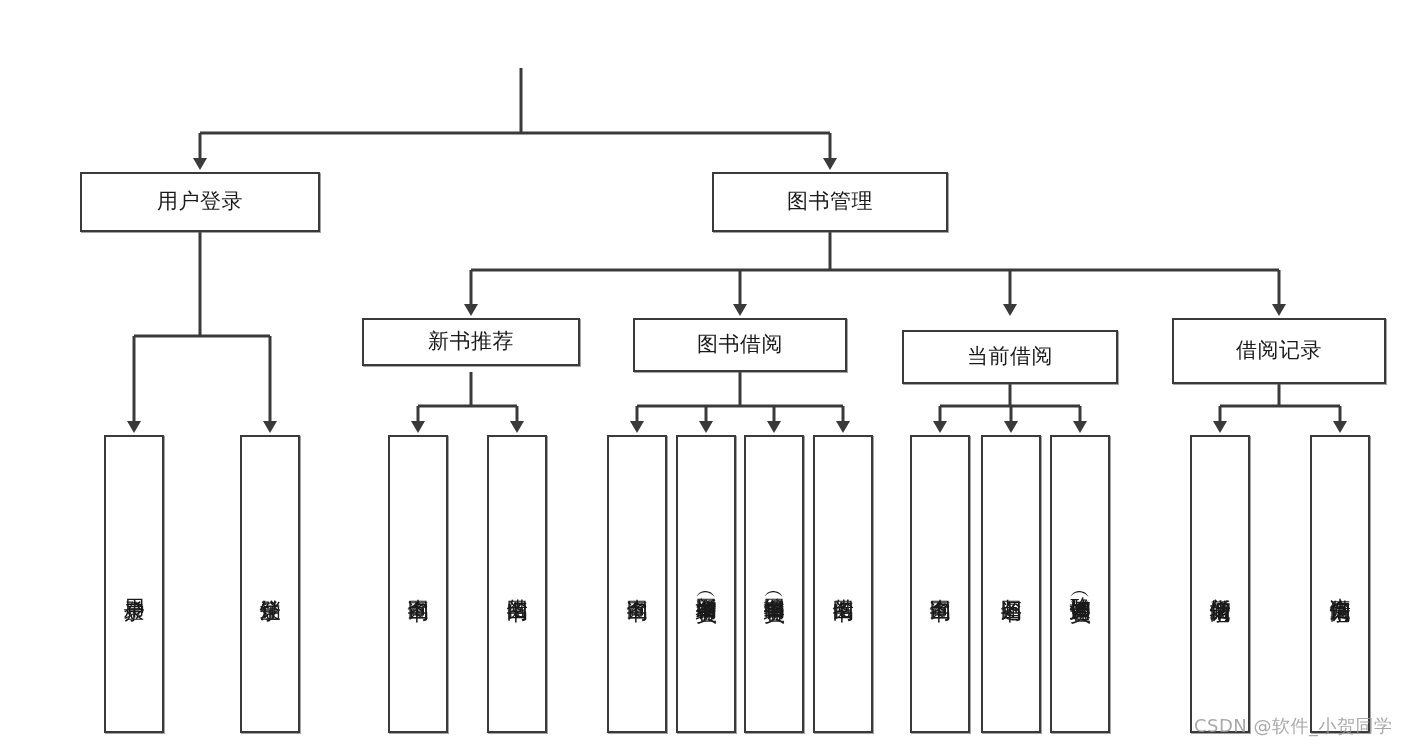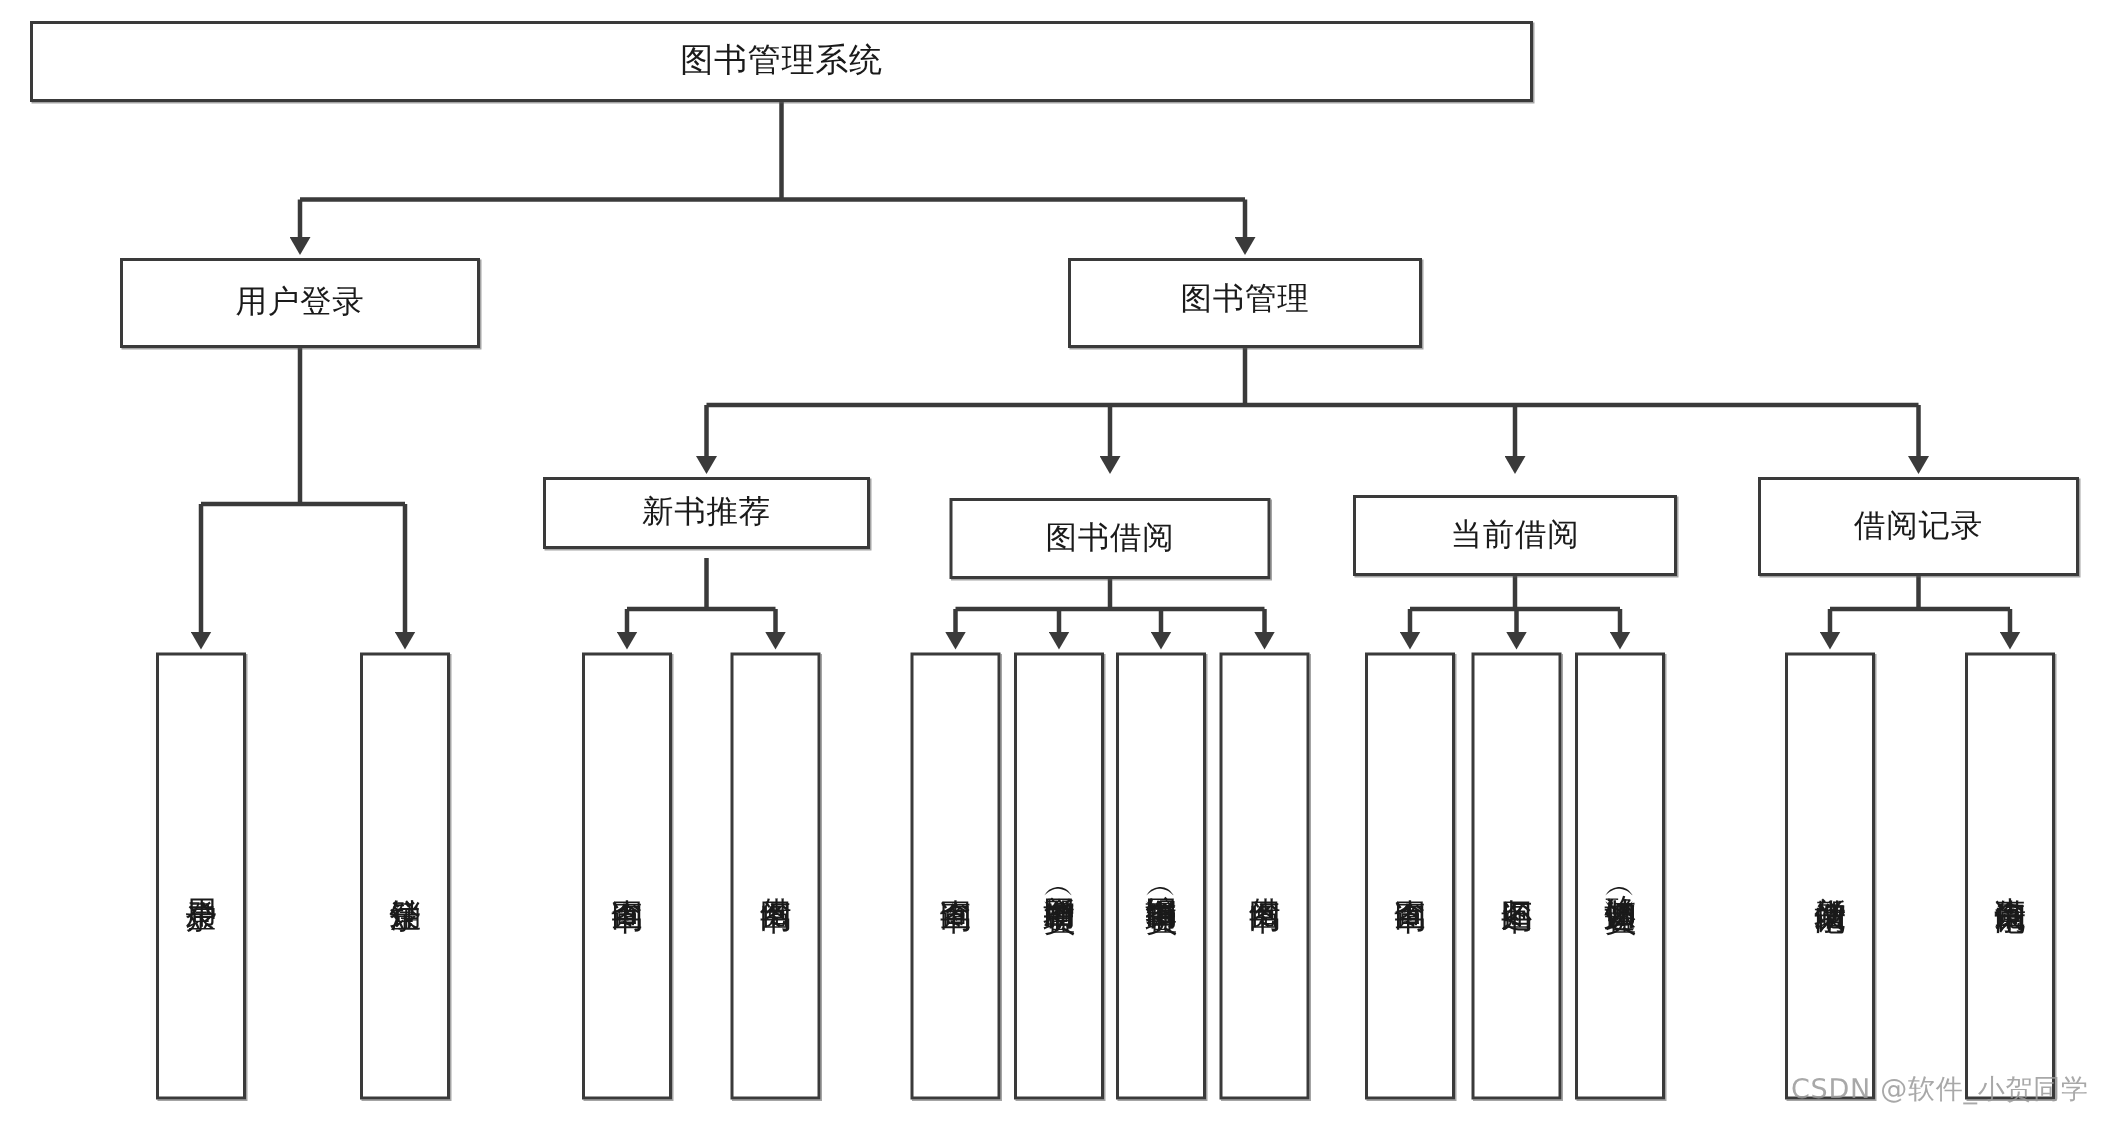--- a/index.html
+++ b/index.html
@@ -113,37 +113,34 @@
         <line x1="940" y1="406" x2="940" y2="422" marker-end="url(#arrow-head)"></line>
         <line x1="1011" y1="406" x2="1011" y2="422" marker-end="url(#arrow-head)"></line>
         <line x1="1080" y1="406" x2="1080" y2="422" marker-end="url(#arrow-head)"></line>
         <line x1="1279" y1="372" x2="1279" y2="406"></line>
         <line x1="1220" y1="406" x2="1340" y2="406"></line>
         <line x1="1220" y1="406" x2="1220" y2="422" marker-end="url(#arrow-head)"></line>
         <line x1="1340" y1="406" x2="1340" y2="422" marker-end="url(#arrow-head)"></line>
       </g>
   </svg>
 
-  <div class="node root horizontal" id="node-root" style="left: 20px; top: 14px; width: 1002px; height: 54px;">
-    <span class="node-label">图书管理系统</span>
-  </div>
 
   <div id="level2-container">
       <div class="node horizontal" style="left: 80px; top: 172px; width: 240px; height: 60px;">
         <span class="node-label">用户登录</span>
       </div>
-      <div class="node horizontal" style="left: 712px; top: 172px; width: 236px; height: 60px; font-family: Liberation Mono, monospace;">
+      <div class="node horizontal" style="left: 712px; top: 172px; width: 236px; height: 60px;">
         <span class="node-label">图书管理</span>
       </div>
     </div>
   <div id="level3-container">
       <div class="node horizontal" style="left: 362px; top: 318px; width: 218px; height: 48px;">
         <span class="node-label">新书推荐</span>
       </div>
-      <div class="node horizontal" style="left: 633px; top: 318px; width: 214px; height: 54px; margin-top: 14px;">
+      <div class="node horizontal" style="left: 633px; top: 318px; width: 214px; height: 54px;">
         <span class="node-label">图书借阅</span>
       </div>
       <div class="node horizontal" style="left: 902px; top: 318px; width: 216px; height: 54px; margin-top: 12px;">
         <span class="node-label">当前借阅</span>
       </div>
       <div class="node horizontal" style="left: 1172px; top: 318px; width: 214px; height: 66px;">
         <span class="node-label">借阅记录</span>
       </div>
     </div>
   <div id="leaves-container">

